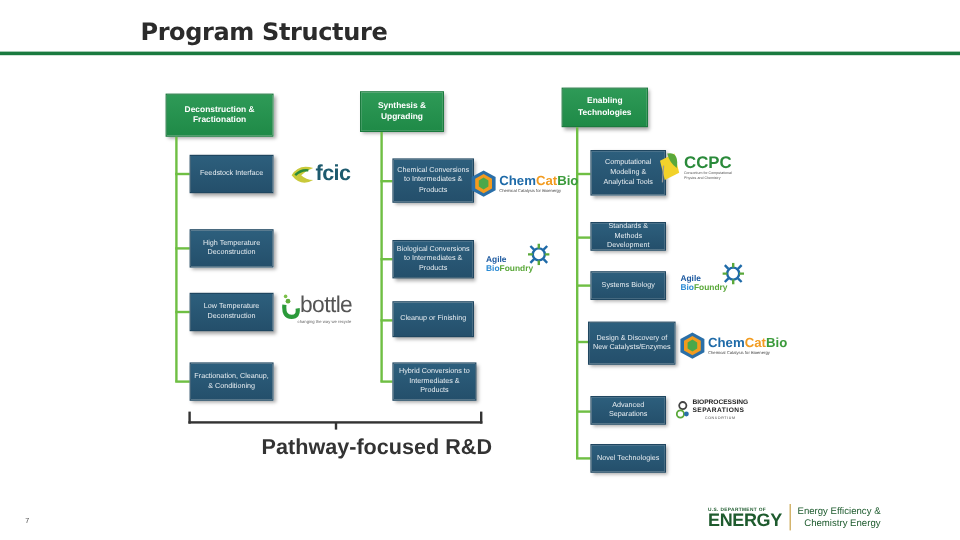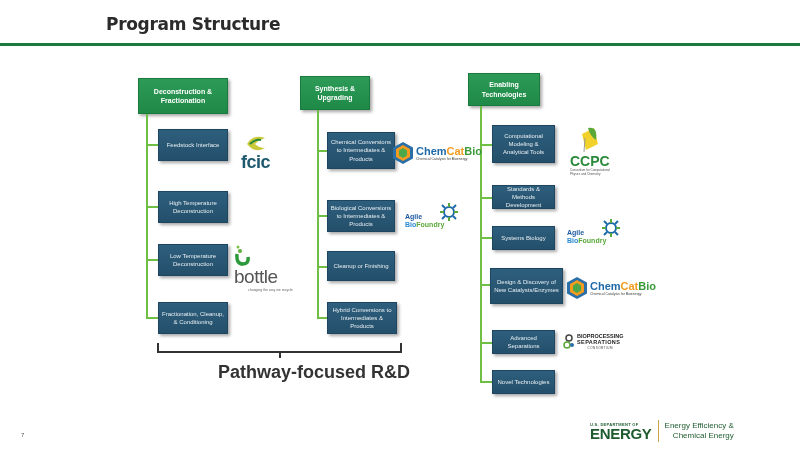--- a/index.html
+++ b/index.html
@@ -1,18 +1,18 @@
 <!DOCTYPE html>
 <html><head>
 <meta charset="utf-8">
 <style>
   * { box-sizing: border-box; margin: 0; padding: 0; }
   html, body { width: 800px; height: 450px; background: #ffffff; overflow: hidden; }
   body { position: relative; font-family: "Liberation Sans", sans-serif; }
-  .title { position: absolute; left: 106px; top: 14px; font-size: 17px; font-weight: bold; color: #2b2b2b; font-family: "DejaVu Sans", sans-serif; letter-spacing: -0.3px; }
+  .title { position: absolute; left: 117px; top: 14px; font-size: 20px; font-weight: bold; color: #2b2b2b; font-family: "DejaVu Sans", sans-serif; letter-spacing: -0.3px; }
   .rule { position: absolute; left: 0; top: 43px; width: 800px; height: 3px; background: #1a7a3f; }
 
   .hbox { position: absolute; background: linear-gradient(#2e9a57, #1f8a47); border: 1px solid #1b7a3e; color: #fff; font-size: 7px; font-weight: bold; display: flex; align-items: center; justify-content: center; text-align: center; line-height: 1.35; box-shadow: 2px 2px 3px rgba(0,0,0,0.35); padding: 2px; }
   .cbox { position: absolute; background: linear-gradient(#2d5f7d, #244f6b); border: 1px solid #1f4660; color: #e8eef2; font-size: 6px; display: flex; align-items: center; justify-content: center; text-align: center; line-height: 1.35; box-shadow: 2px 2px 3px rgba(0,0,0,0.35); padding: 2px; }
   .vline { position: absolute; width: 2px; background: #6fbf44; }
   .hline { position: absolute; height: 2px; background: #6fbf44; }
 
   .brace { position: absolute; border: 2px solid #333; border-top: none; }
   .brace-tick { position: absolute; width: 2px; height: 6px; background: #333; }
   .brace-label { position: absolute; font-size: 18px; font-weight: bold; color: #333; font-family: "Liberation Sans", sans-serif; }
@@ -72,30 +72,30 @@
   <div class="hline" style="left:480px;top:342px;width:12px;"></div>
   <div class="hline" style="left:480px;top:381px;width:12px;"></div>
   <div class="cbox" style="left:492px;top:125px;width:63px;height:38px;">Computational Modeling &amp; Analytical Tools</div>
   <div class="cbox" style="left:492px;top:185px;width:63px;height:24px;">Standards &amp; Methods Development</div>
   <div class="cbox" style="left:492px;top:226px;width:63px;height:24px;">Systems Biology</div>
   <div class="cbox" style="left:490px;top:268px;width:73px;height:36px;">Design &amp; Discovery of New Catalysts/Enzymes</div>
   <div class="cbox" style="left:492px;top:330px;width:63px;height:24px;">Advanced Separations</div>
   <div class="cbox" style="left:492px;top:370px;width:63px;height:24px;">Novel Technologies</div>
 </div>
 
-<div class="logo" style="left:241px;top:134px;flex-direction:column;">
+<div class="logo" style="left:241px;top:134px;">
   <svg width="22" height="18" viewBox="0 0 22 18">
     <path d="M2 10 Q8 0 20 4 Q14 6 10 10 Q14 14 20 14 Q10 20 2 10Z" fill="#c9c93a"></path>
     <path d="M5 10 Q10 5 16 6" stroke="#2a8a3a" stroke-width="2" fill="none"></path>
   </svg>
   <span style="font-size:18px;font-weight:bold;color:#1d5a6e;letter-spacing:-0.5px;">fcic</span>
 </div>
 
 <div class="logo" style="left:234px;top:244px;flex-direction:column;align-items:flex-start;">
-  <div style="display:flex;align-items:flex-start;flex-direction:column;">
+  <div style="display:flex;align-items:center;">
     <svg width="16" height="22" viewBox="0 0 16 22">
       <circle cx="4" cy="3" r="1.5" fill="#7cc04a"></circle>
       <circle cx="6" cy="7" r="2" fill="#5fae3a"></circle>
       <path d="M3 10 Q2 20 9 20 Q15 20 14 13" stroke="#2b9a3a" stroke-width="3.5" fill="none"></path>
     </svg>
     <span style="font-size:19px;color:#555;letter-spacing:-0.5px;">bottle</span>
   </div>
   <span style="font-size:3.5px;color:#666;margin-left:14px;">changing the way we recycle</span>
 </div>
 
@@ -126,21 +126,21 @@
       </g>
     <g stroke="#1e6aa8" stroke-width="2">
         <line x1="2" y1="2" x2="5" y2="5"></line>
         <line x1="13" y1="13" x2="16" y2="16"></line>
         <line x1="16" y1="2" x2="13" y2="5"></line>
         <line x1="2" y1="16" x2="5" y2="13"></line>
       </g>
   </svg>
 </div>
 
-<div class="logo" style="left:568px;top:124px;flex-direction:column;">
+<div class="logo" style="left:548px;top:124px;">
   <svg width="20" height="30" viewBox="0 0 20 30">
     <polygon points="2,10 14,4 18,20 6,26" fill="#f2d22a"></polygon>
     <path d="M8 4 Q18 2 16 16 Q10 12 8 4Z" fill="#5aa83a"></path>
     <line x1="4" y1="28" x2="5" y2="14" stroke="#999" stroke-width="1"></line>
   </svg>
   <div style="display:flex;flex-direction:column;margin-left:2px;">
     <span style="font-size:14px;font-weight:bold;color:#2a8a3a;line-height:14px;">CCPC</span>
     <span style="font-size:3px;color:#555;width:42px;line-height:4px;">Consortium for Computational Physics and Chemistry</span>
   </div>
 </div>
@@ -194,15 +194,15 @@
 
 <div class="page-num">7</div>
 <div class="doe">
   <div class="doe-left">
     <span class="doe-small">U.S. DEPARTMENT OF</span>
     <span class="doe-big">ENERGY</span>
   </div>
   <div class="doe-sep"></div>
   <div class="doe-right">
     <div>Energy Efficiency &amp;</div>
-    <div>Chemical Energy</div>
+    <div>Chemistry Energy</div>
   </div>
 </div>
 
 </body></html>

